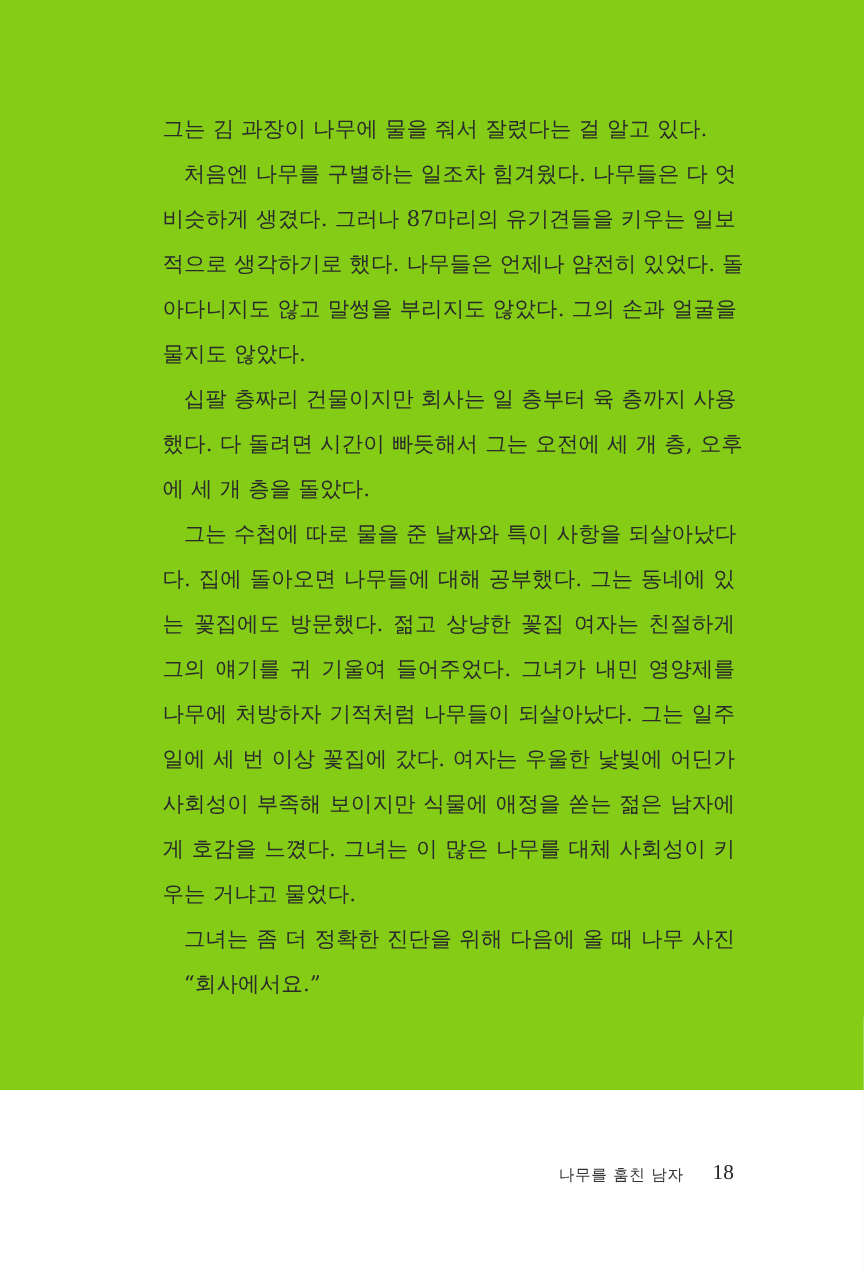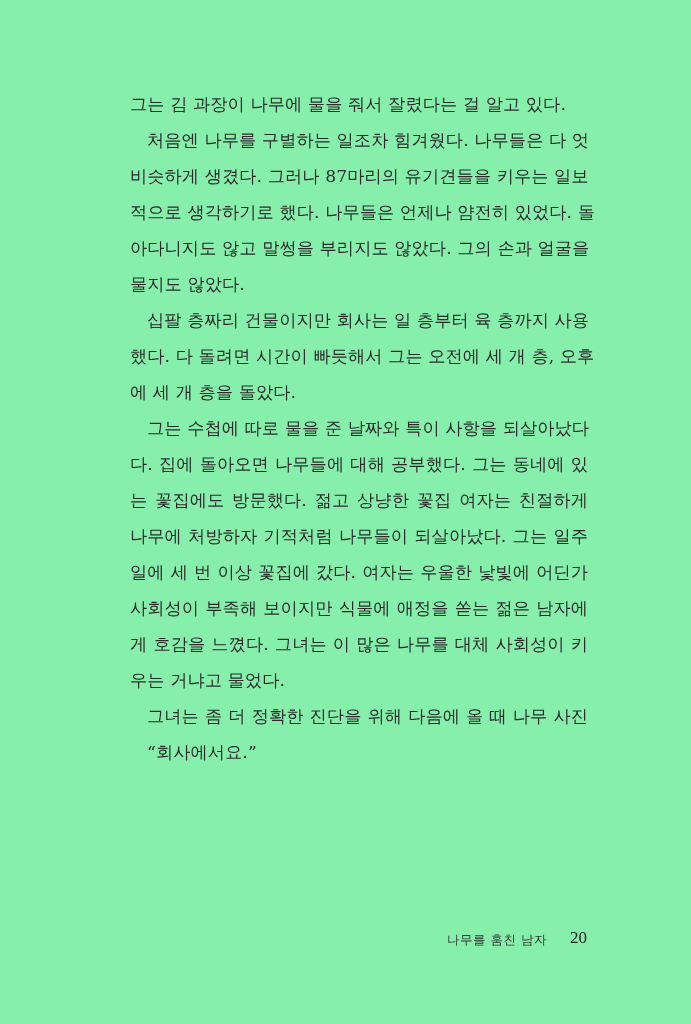--- a/index.html
+++ b/index.html
@@ -11,22 +11,22 @@
       width: 691px;
       height: 1024px;
       position: relative;
       overflow: hidden;
       font-family: "DejaVu Serif", "Liberation Serif", serif;
       color: #2a2a2a;
     }
     .page {
       position: absolute;
       left: 0; top: 0;
-      width: 691px; height: 1024px;
-      background: #86efac;
+      width: 691px; height: 872px;
+      background: #84cc16;
     }
     .text-block {
       position: absolute;
       left: 130px;
       top: 86px;
       width: 458px;
     }
     .line {
       height: 36px;
       line-height: 36px;
@@ -77,26 +77,27 @@
     <div class="line">비슷하게 생겼다. 그러나 87마리의 유기견들을 키우는 일보</div>
     <div class="line">적으로 생각하기로 했다. 나무들은 언제나 얌전히 있었다. 돌</div>
     <div class="line">아다니지도 않고 말썽을 부리지도 않았다. 그의 손과 얼굴을</div>
     <div class="line last">물지도 않았다.</div>
     <div class="line indent">십팔 층짜리 건물이지만 회사는 일 층부터 육 층까지 사용</div>
     <div class="line">했다. 다 돌려면 시간이 빠듯해서 그는 오전에 세 개 층, 오후</div>
     <div class="line last">에 세 개 층을 돌았다.</div>
     <div class="line indent">그는 수첩에 따로 물을 준 날짜와 특이 사항을 되살아났다</div>
     <div class="line">다. 집에 돌아오면 나무들에 대해 공부했다. 그는 동네에 있</div>
     <div class="line">는 꽃집에도 방문했다. 젊고 상냥한 꽃집 여자는 친절하게</div>
+    <div class="line">그의 얘기를 귀 기울여 들어주었다. 그녀가 내민 영양제를</div>
     <div class="line">나무에 처방하자 기적처럼 나무들이 되살아났다. 그는 일주</div>
     <div class="line">일에 세 번 이상 꽃집에 갔다. 여자는 우울한 낯빛에 어딘가</div>
     <div class="line">사회성이 부족해 보이지만 식물에 애정을 쏟는 젊은 남자에</div>
     <div class="line">게 호감을 느꼈다. 그녀는 이 많은 나무를 대체 사회성이 키</div>
     <div class="line last">우는 거냐고 물었다.</div>
     <div class="line indent">그녀는 좀 더 정확한 진단을 위해 다음에 올 때 나무 사진</div>
     <div class="line indent last">“회사에서요.”</div>
   </div>
 
   <div class="footer">
     <span class="running-title">나무를 훔친 남자</span>
-    <span class="page-number">20</span>
+    <span class="page-number">18</span>
   </div>
 </div>
 
 </body></html>

